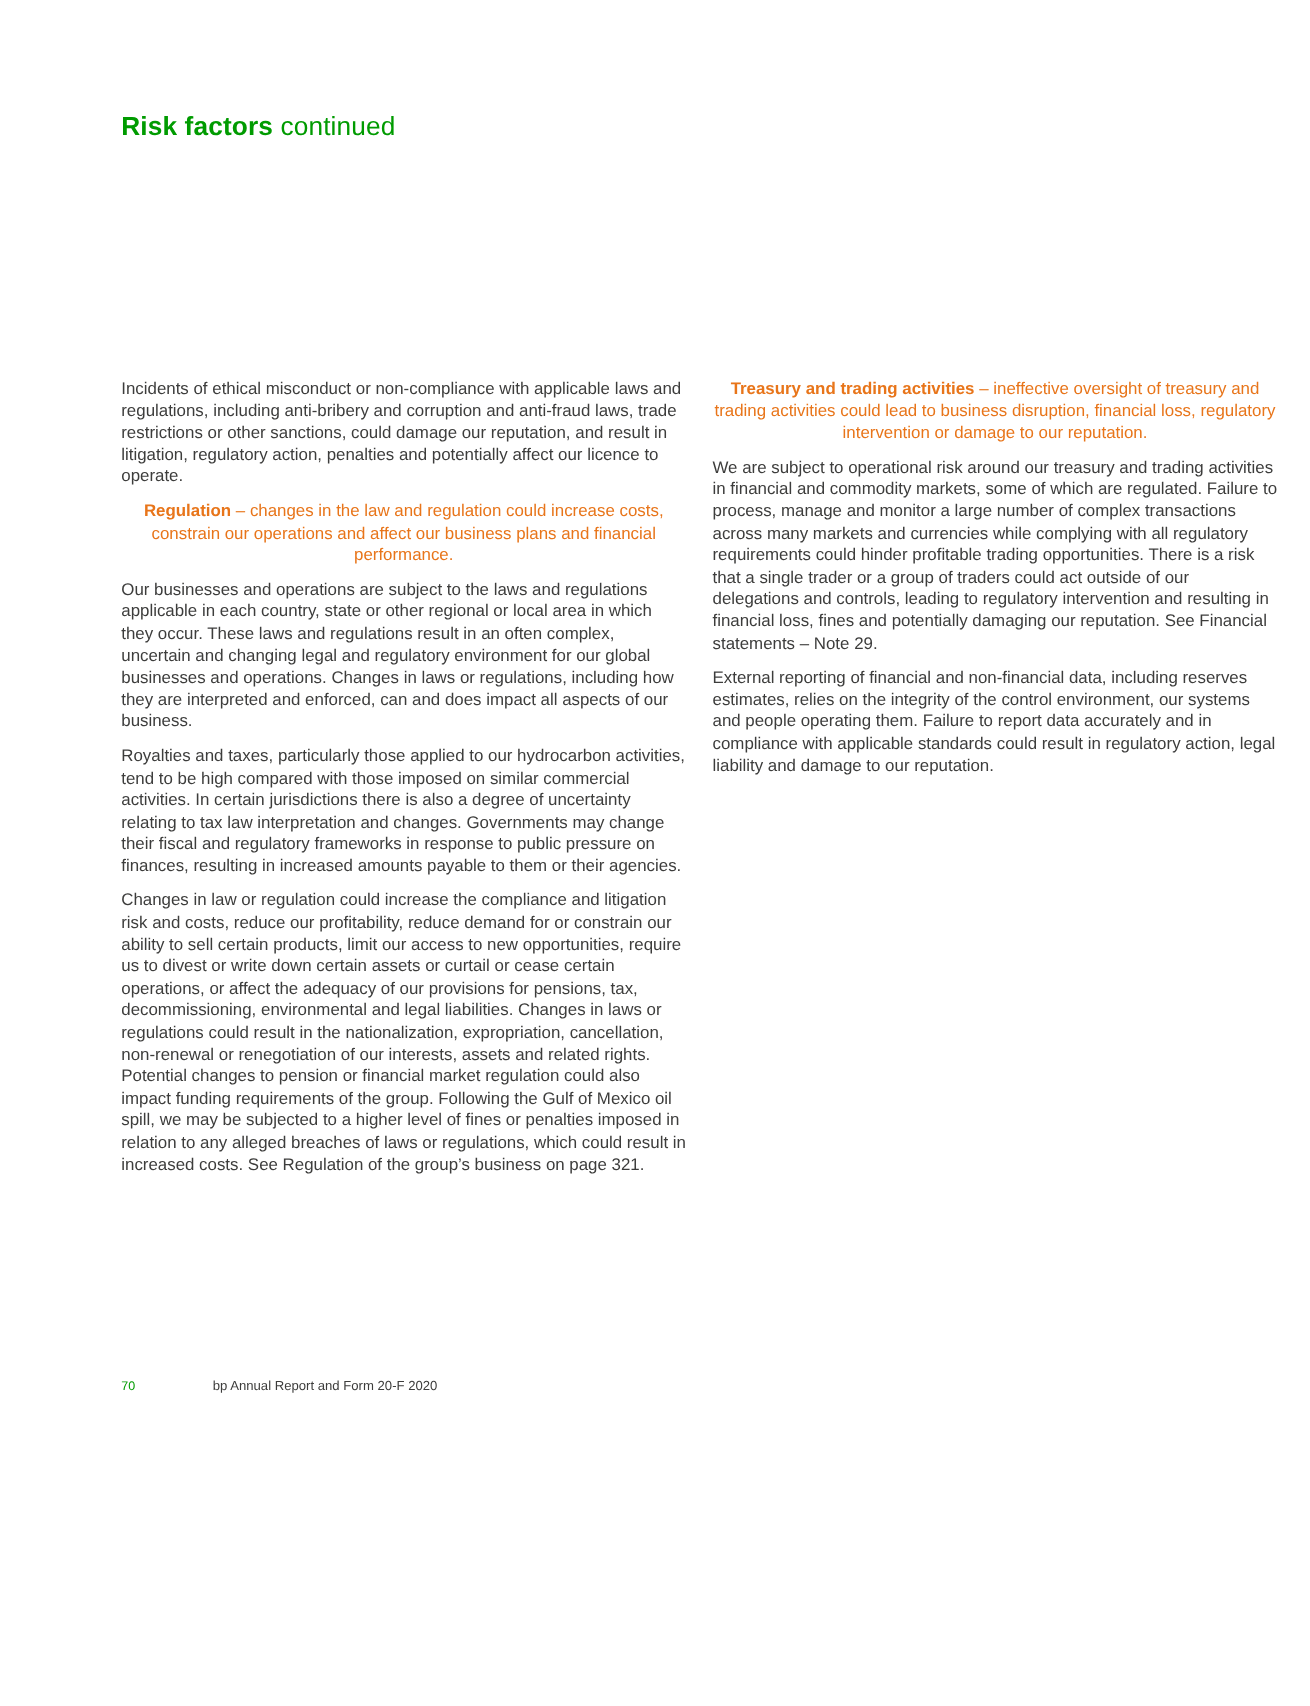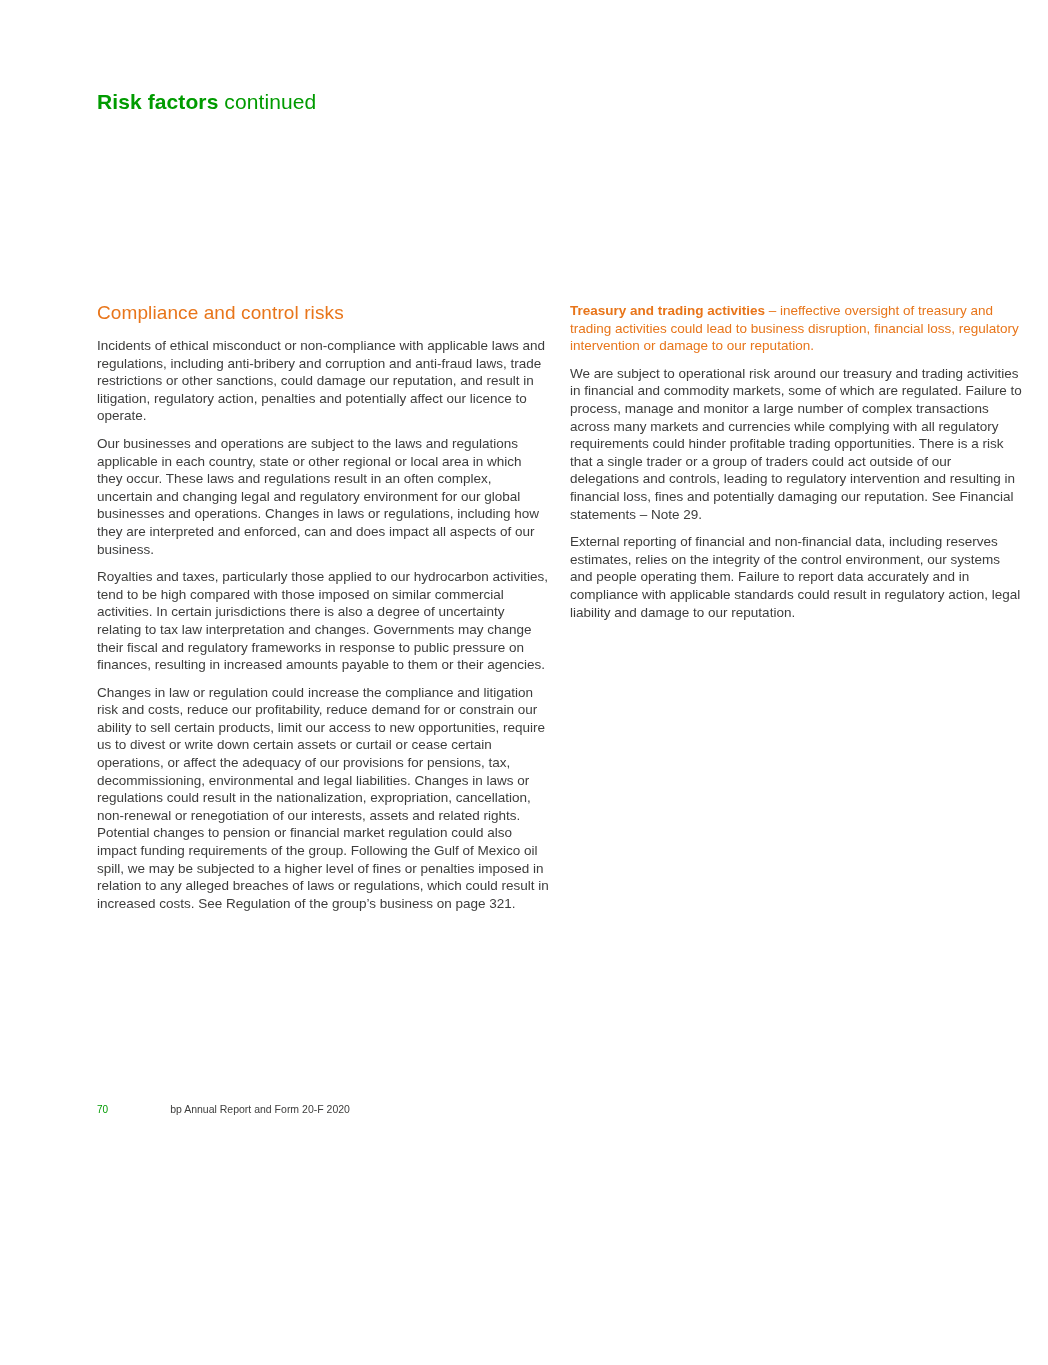--- a/index.html
+++ b/index.html
@@ -42,21 +42,21 @@
     color:var(--orange);
     margin:0 0 13px 0;
     letter-spacing:.1px;
   }
   .col p{
     margin:0 0 10px 0;
     font-size:13.5px;
     line-height:17.6px;
     color:var(--body);
   }
-  .col p.intro{color:var(--orange);}
+  .col p.intro{color:var(--orange);text-align:center;}
   .col p.intro b{font-weight:bold;}
   .approval{margin-top:326px;}
   .footer{
     position:absolute;
     left:49px;
     bottom:52px;
     display:flex;
     align-items:baseline;
   }
   .page-num{
@@ -74,25 +74,25 @@
 
 <div class="page">
 
   <div class="header">
     <span class="bold">Risk factors</span><span> continued</span>
   </div>
 
   <div class="columns">
 
     <div class="col">
-      <h2 class="section-title">Compliance and control risks</h2>
 
 
       <p>Incidents of ethical misconduct or non-compliance with applicable laws and regulations, including anti-bribery and corruption and anti-fraud laws, trade restrictions or other sanctions, could damage our reputation, and result in litigation, regulatory action, penalties and potentially affect our licence to operate.</p>
 
+      <p class="intro"><b>Regulation</b><span> – changes in the law and regulation could increase costs, constrain our operations and affect our business plans and financial performance.</span></p>
 
       <p>Our businesses and operations are subject to the laws and regulations applicable in each country, state or other regional or local area in which they occur. These laws and regulations result in an often complex, uncertain and changing legal and regulatory environment for our global businesses and operations. Changes in laws or regulations, including how they are interpreted and enforced, can and does impact all aspects of our business.</p>
       <p>Royalties and taxes, particularly those applied to our hydrocarbon activities, tend to be high compared with those imposed on similar commercial activities. In certain jurisdictions there is also a degree of uncertainty relating to tax law interpretation and changes. Governments may change their fiscal and regulatory frameworks in response to public pressure on finances, resulting in increased amounts payable to them or their agencies.</p>
       <p>Changes in law or regulation could increase the compliance and litigation risk and costs, reduce our profitability, reduce demand for or constrain our ability to sell certain products, limit our access to new opportunities, require us to divest or write down certain assets or curtail or cease certain operations, or affect the adequacy of our provisions for pensions, tax, decommissioning, environmental and legal liabilities. Changes in laws or regulations could result in the nationalization, expropriation, cancellation, non-renewal or renegotiation of our interests, assets and related rights. Potential changes to pension or financial market regulation could also impact funding requirements of the group. Following the Gulf of Mexico oil spill, we may be subjected to a higher level of fines or penalties imposed in relation to any alleged breaches of laws or regulations, which could result in increased costs. See Regulation of the group’s business on page 321.</p>
     </div>
 
     <div class="col">
       <p class="intro"><b>Treasury and trading activities</b><span> – ineffective oversight of treasury and trading activities could lead to business disruption, financial loss, regulatory intervention or damage to our reputation.</span></p>
 
       <p>We are subject to operational risk around our treasury and trading activities in financial and commodity markets, some of which are regulated. Failure to process, manage and monitor a large number of complex transactions across many markets and currencies while complying with all regulatory requirements could hinder profitable trading opportunities. There is a risk that a single trader or a group of traders could act outside of our delegations and controls, leading to regulatory intervention and resulting in financial loss, fines and potentially damaging our reputation. See Financial statements – Note 29.</p>

